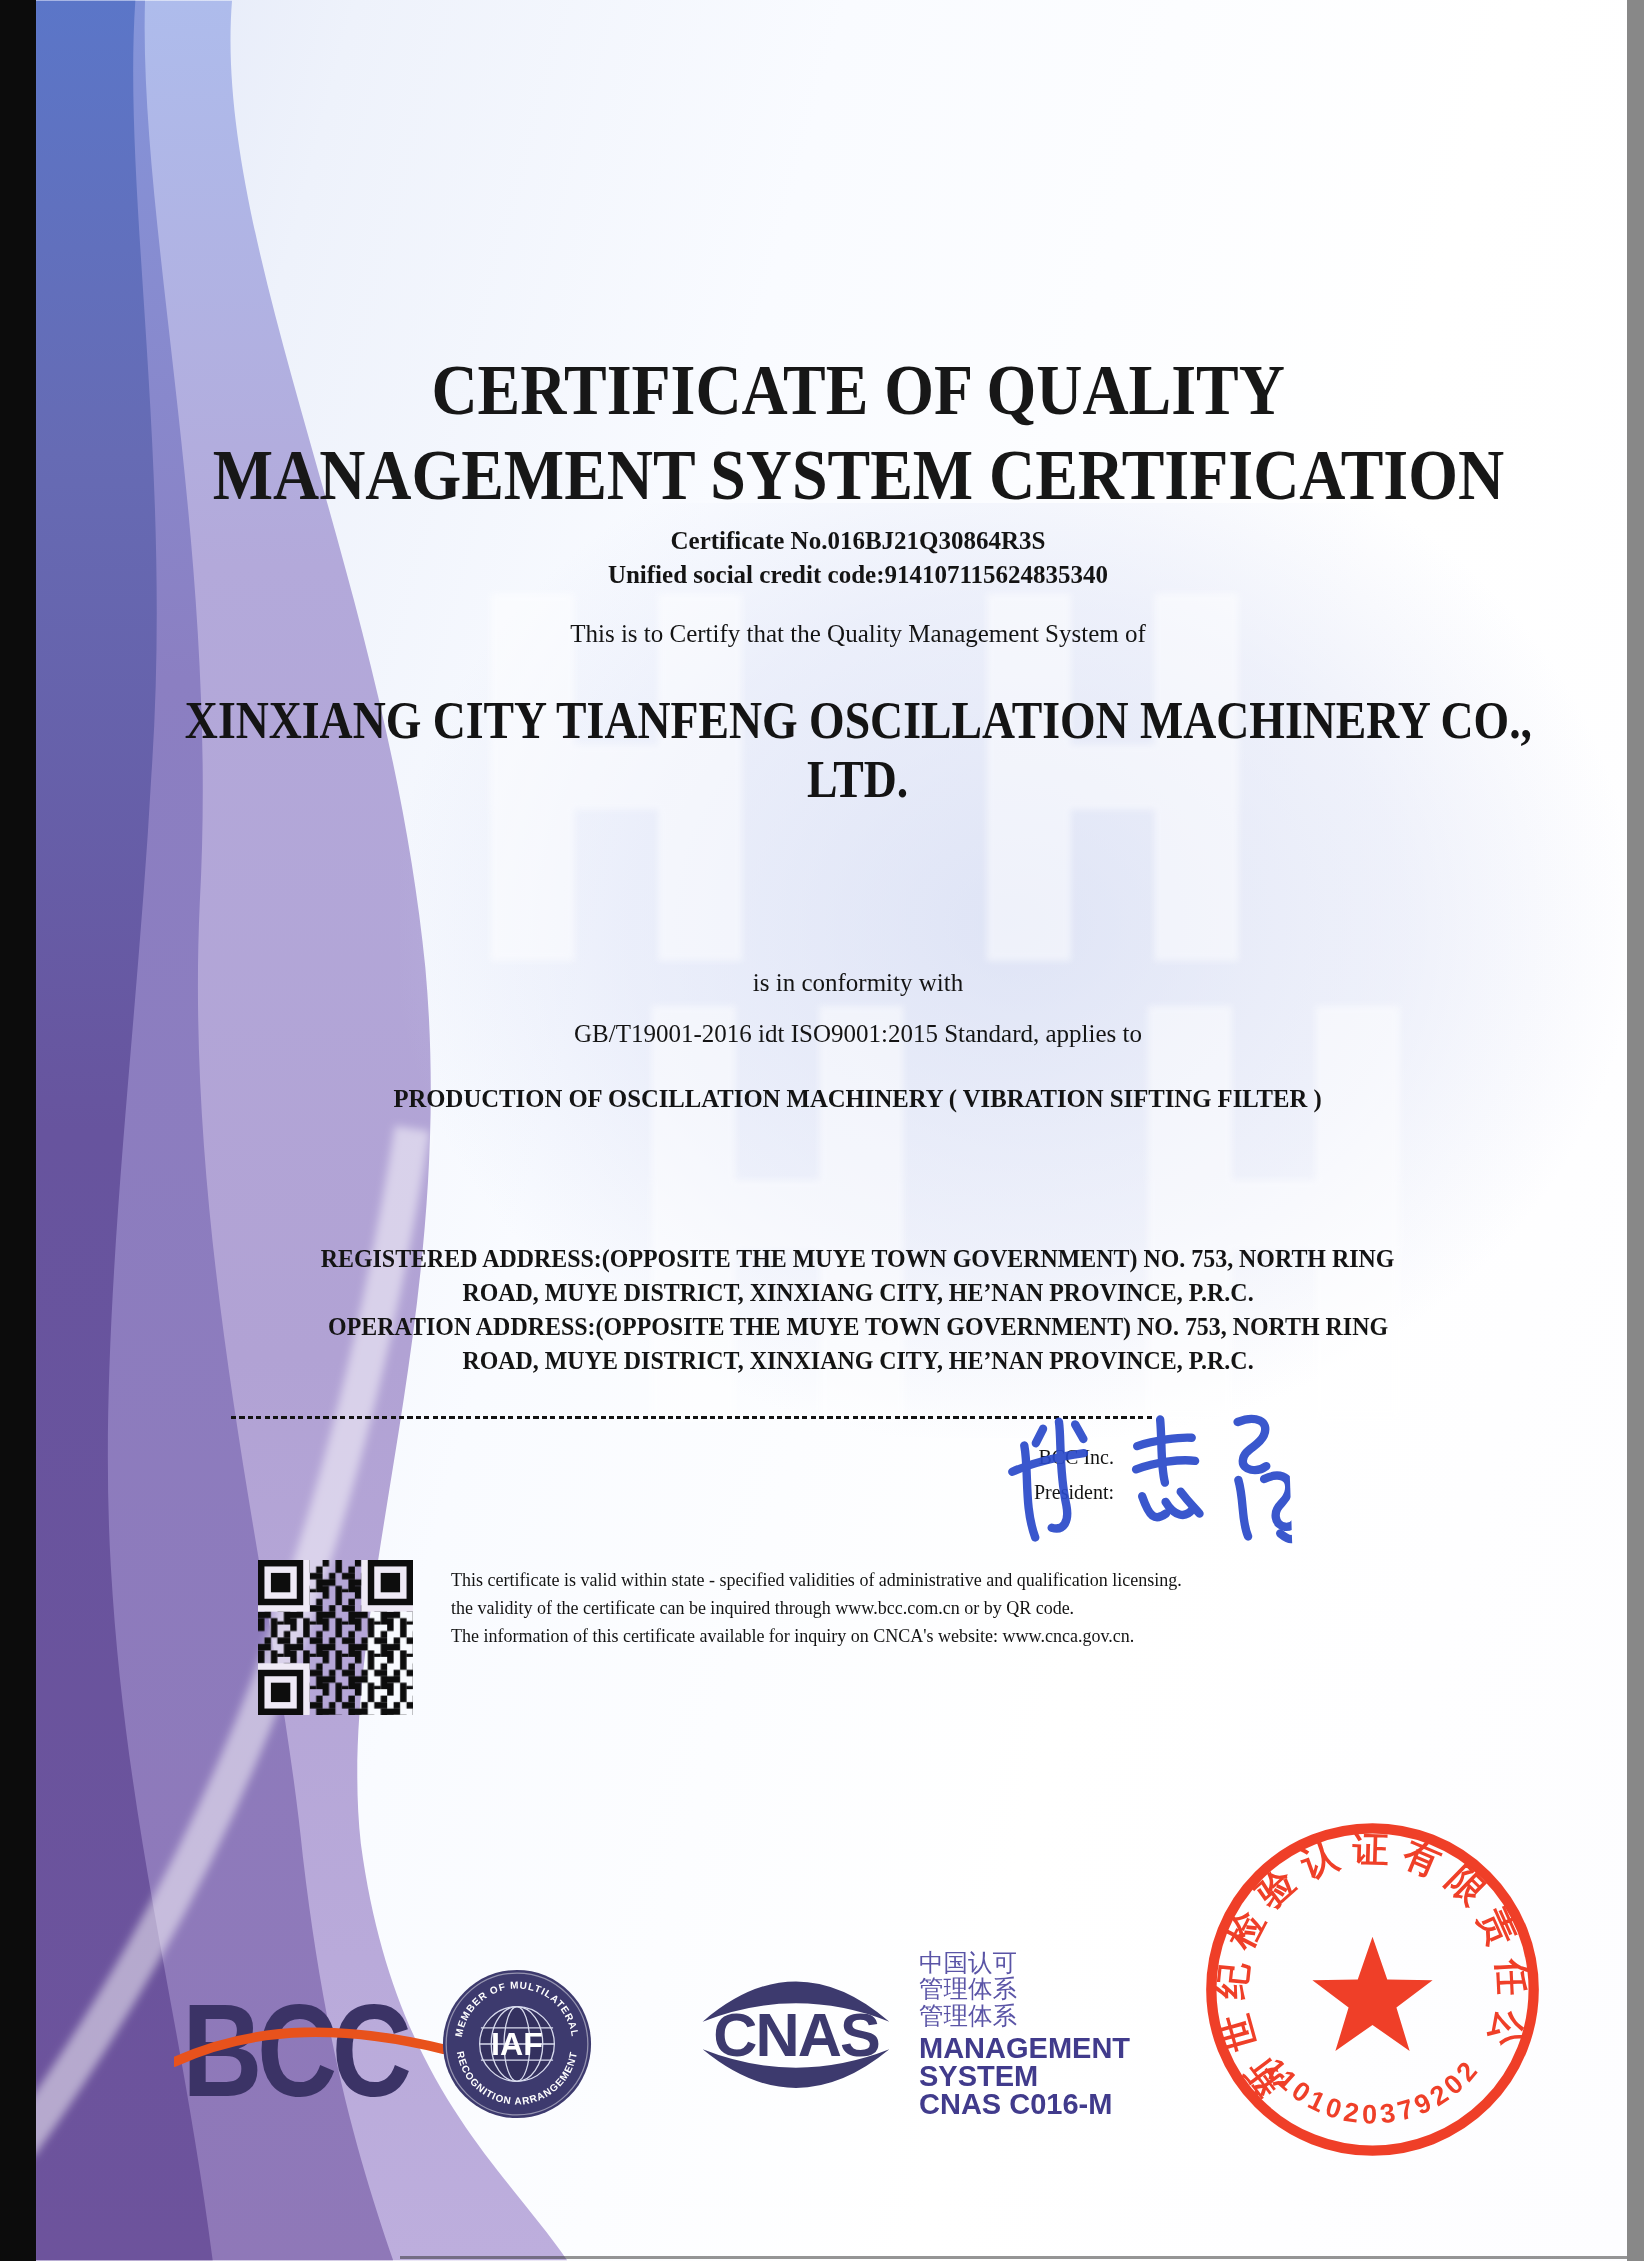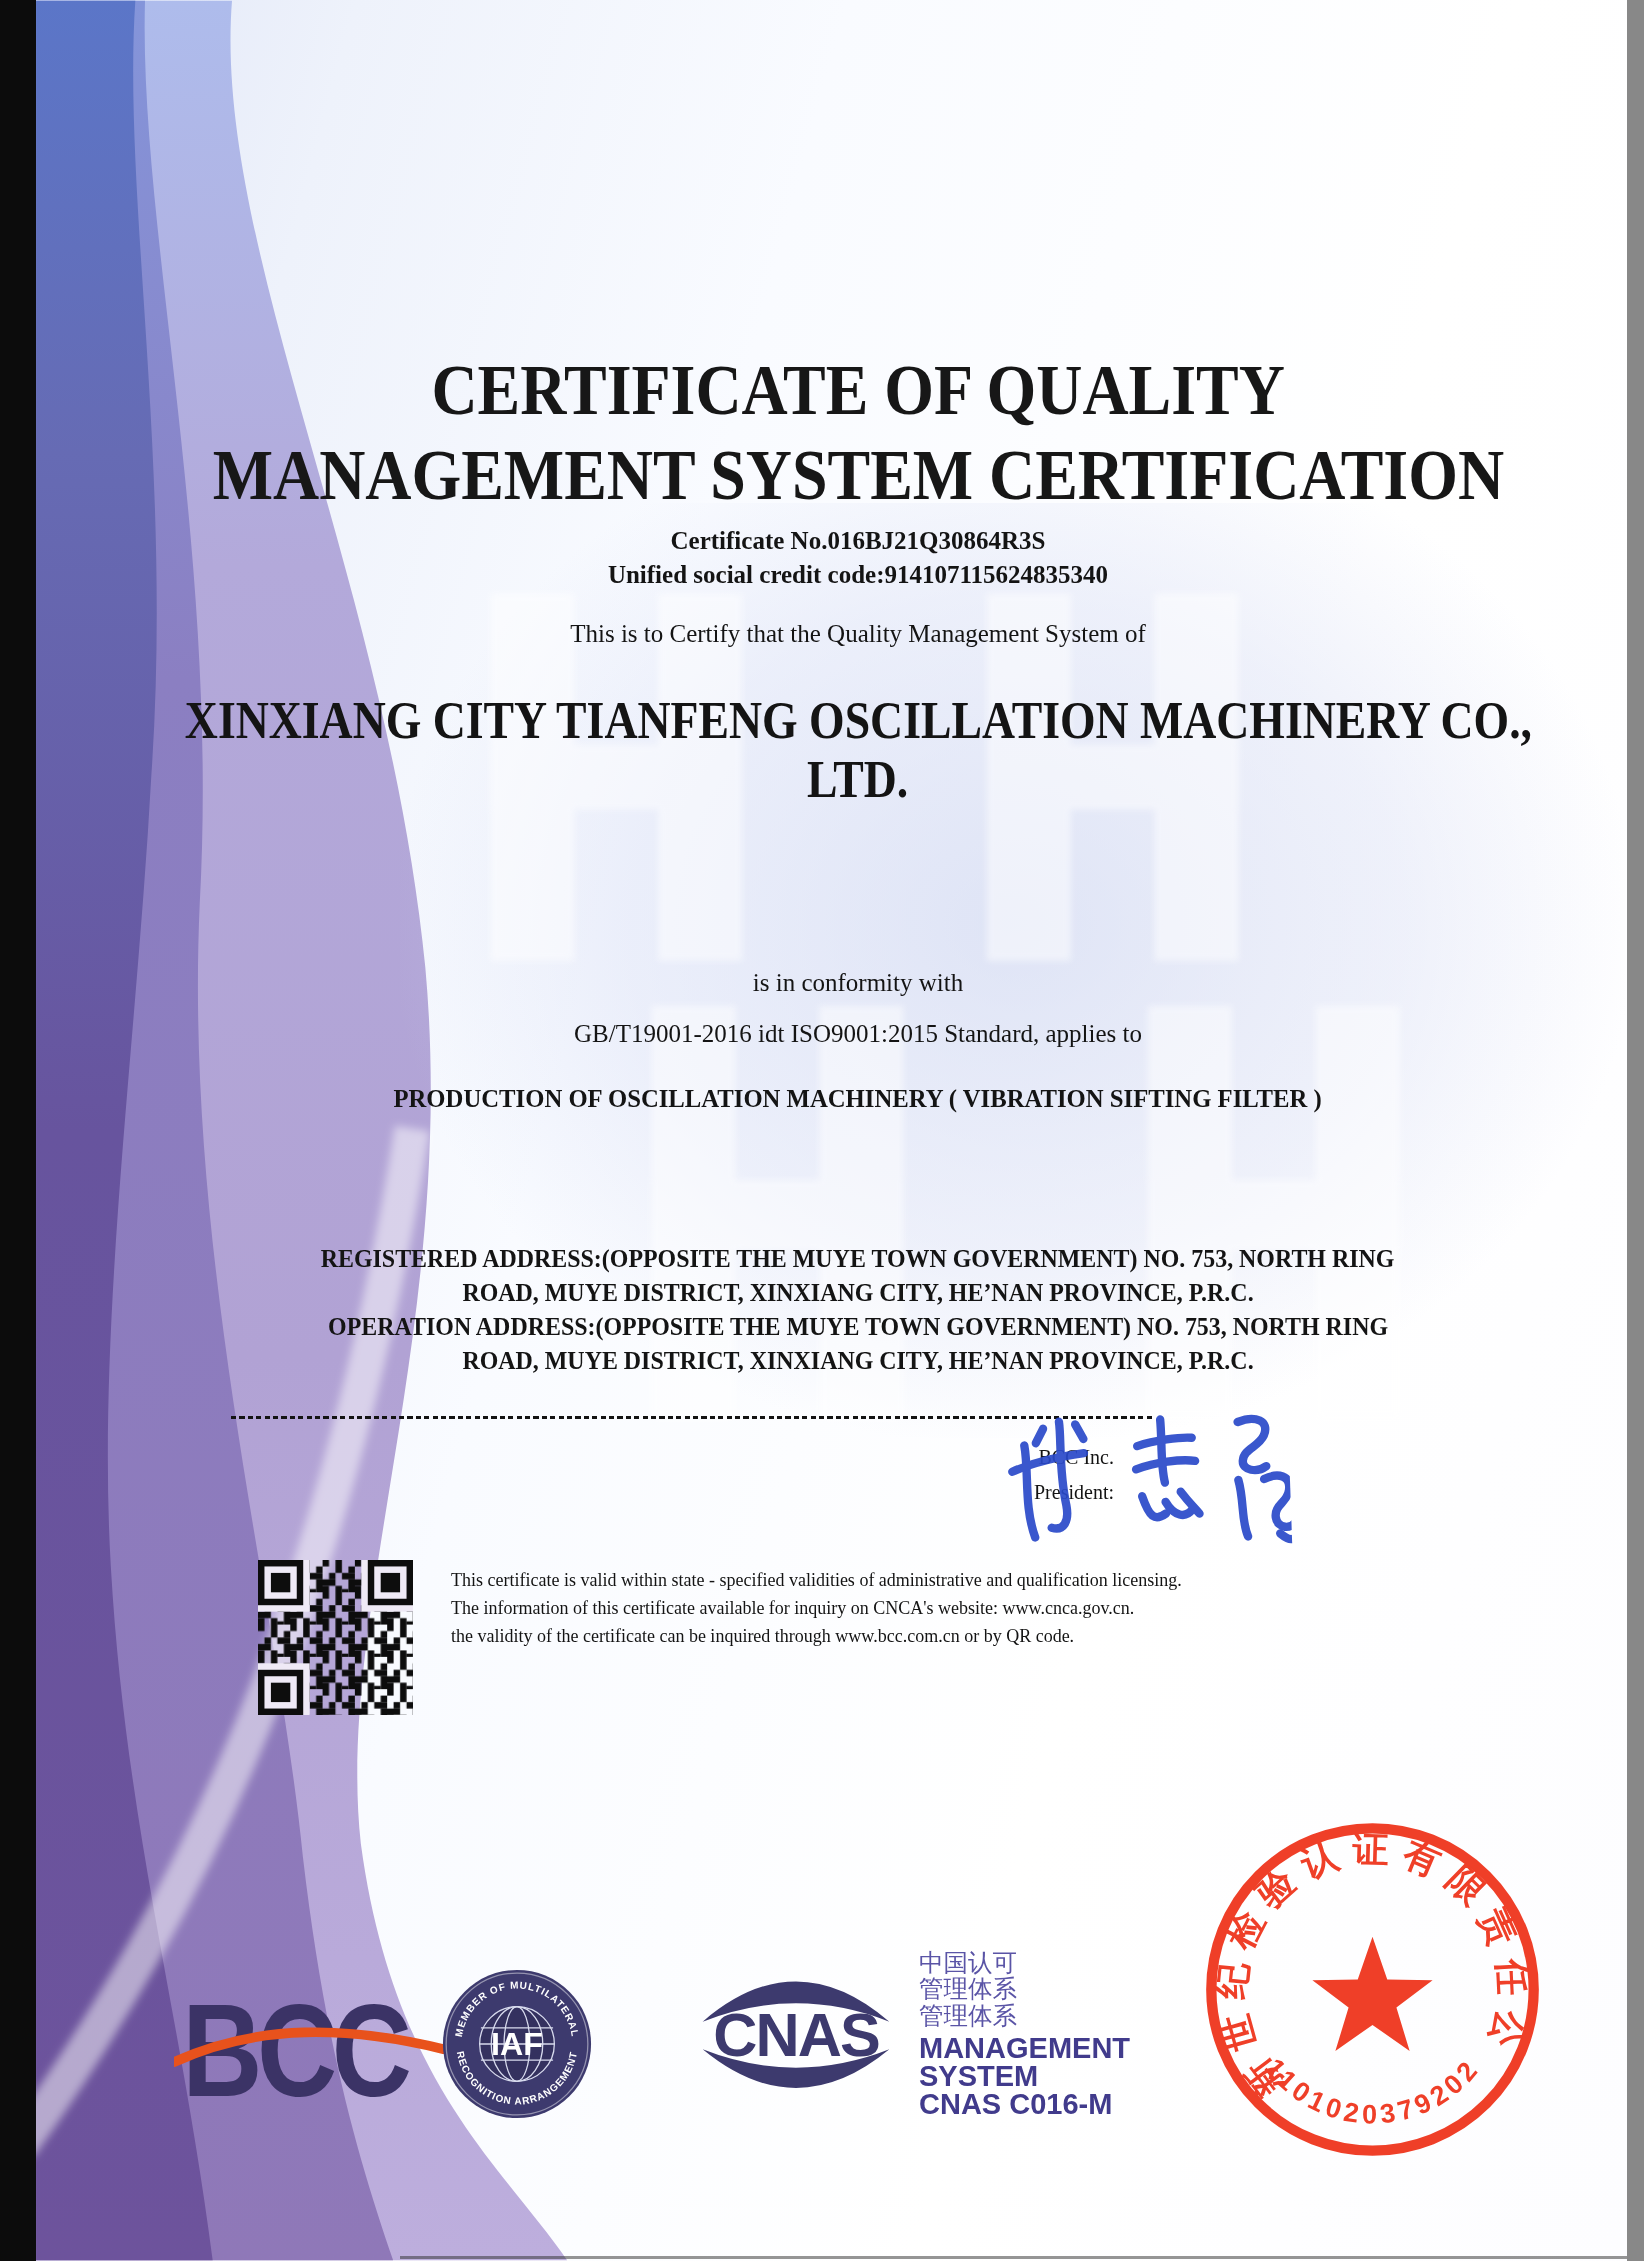--- a/index.html
+++ b/index.html
@@ -185,22 +185,22 @@
         <rect x="180" y="10" width="50" height="50" fill="#efeaf6"></rect>
         <rect x="190" y="20" width="30" height="30" fill="#0d0d0d"></rect>
       <rect x="0" y="170" width="70" height="70" fill="#0d0d0d"></rect>
         <rect x="10" y="180" width="50" height="50" fill="#efeaf6"></rect>
         <rect x="20" y="190" width="30" height="30" fill="#0d0d0d"></rect>
     </g>
   </svg>
 
   <div class="abs fineprint">
     <div>This certificate is valid within state - specified validities of administrative and qualification licensing.</div>
+    <div>the validity of the certificate can be inquired through www.bcc.com.cn or by QR code.</div>
     <div>The information of this certificate available for inquiry on CNCA's website: www.cnca.gov.cn.</div>
-    <div>the validity of the certificate can be inquired through www.bcc.com.cn or by QR code.</div>
   </div>
 
   <svg class="abs" style="left:174px;top:1986px;" width="284" height="129" viewBox="0 0 440 200" aria-hidden="true">
     <text x="15" y="170" transform="scale(0.84 1)" font-family="Liberation Sans, sans-serif" font-weight="bold" font-size="205" letter-spacing="-10" fill="#3b3366">BCC</text>
     <path d="M0,118 C130,58 270,62 418,98" fill="none" stroke="#e8521c" stroke-width="15" stroke-linecap="round"></path>
   </svg>
 
   <svg class="abs" style="left:441px;top:1968px;" width="152" height="152" viewBox="0 0 236 236" aria-hidden="true">
     <circle cx="118" cy="118" r="115" fill="#3d3a6e"></circle>
     <circle cx="118" cy="118" r="110" fill="none" stroke="rgba(255,255,255,.45)" stroke-width="2"></circle>

